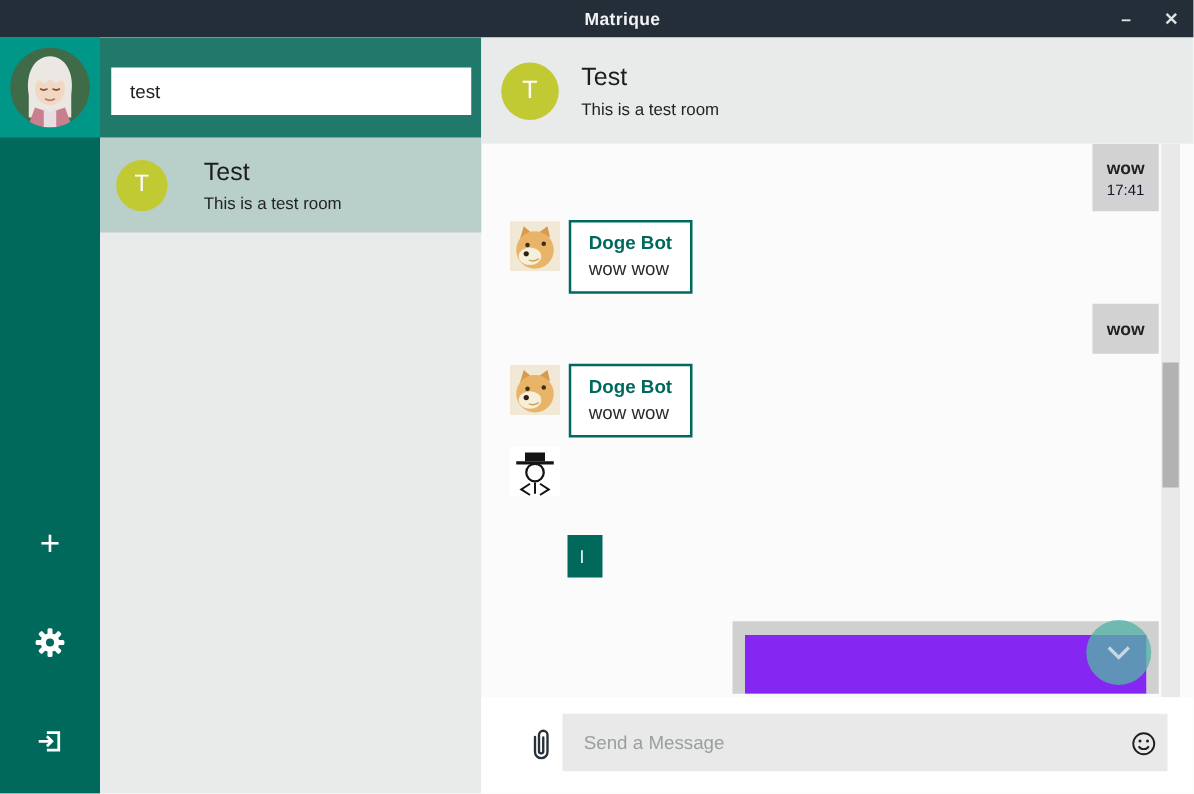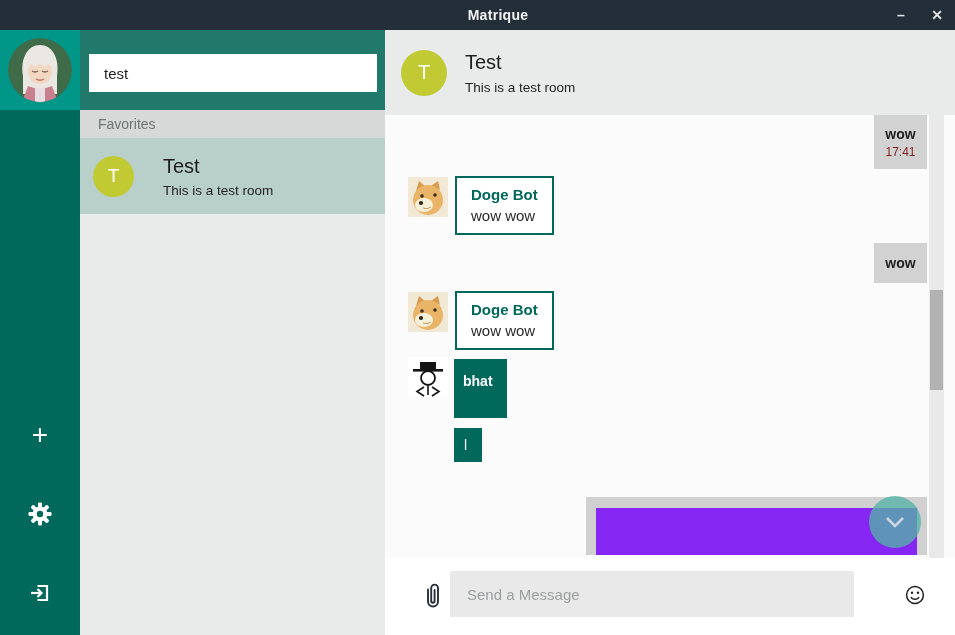--- a/index.html
+++ b/index.html
@@ -46,21 +46,21 @@
                  display:flex; align-items:center; justify-content:center; flex:none; }
   .chat-head-text { margin-left:18px; }
   .chat-title { font-size:20px; color:#1d1d1d; }
   .chat-topic { font-size:13.5px; color:#232323; margin-top:6px; }
 
   .messages { position:absolute; top:85px; left:5px; width:554px; height:443px; background:#fbfbfb; overflow:hidden; }
 
   .sent-bubble { position:absolute; right:17px; background:#d2d2d2; display:flex; flex-direction:column;
                  align-items:center; justify-content:center; width:53px; }
   .sent-text { font-size:14px; font-weight:bold; color:#212121; }
-  .sent-time { font-size:12px; color:#7f1d1d; margin-top:3px; }
+  .sent-time { font-size:12px; color:#0f172a; margin-top:3px; }
 
   .recv-row { position:absolute; left:18px; display:flex; align-items:flex-start; }
   .msg-avatar { width:40px; height:40px; flex:none; display:block; }
   .bot-bubble { margin-left:7px; margin-top:-1px; background:#fff; border:2px solid #00695c; padding:8px 14px 9px 14px; }
   .bot-sender { font-size:15px; font-weight:bold; color:#00695c; }
   .bot-text { font-size:15px; color:#2a2a2a; margin-top:4px; }
 
   .teal-bubble { margin-left:6px; margin-top:2px; background:#00695c; width:53px; height:59px; padding:13px 0 0 9px; }
   .teal-sender { font-size:14px; font-weight:bold; color:#fff; }
   .teal-small { position:absolute; left:64px; background:#00695c; width:28px; height:34px;
@@ -75,21 +75,21 @@
   .image-body { width:100%; height:100%; background:#8526f2; }
 
   .scroll-track { position:absolute; top:0; right:0; width:15px; height:443px; background:#e9e9e9; }
   .scroll-thumb { position:absolute; top:175px; left:1px; width:13px; height:100px; background:#b2b2b2; }
 
   .fab { position:absolute; top:381px; right:23px; width:52px; height:52px; border-radius:50%;
          background:rgba(84,178,168,0.78); display:flex; align-items:center; justify-content:center; }
 
   .composer { position:absolute; top:528px; left:0; width:570px; height:77px; background:#fff; }
   .clip-wrap { position:absolute; left:36px; top:24px; width:24px; height:30px; }
-  .message-input { position:absolute; left:65px; top:13px; width:404px; height:46px; background:#e9e9e9; border:none; outline:none;
+  .message-input { position:absolute; left:65px; top:13px; width:484px; height:46px; background:#e9e9e9; border:none; outline:none;
                    font-family:"Liberation Sans",sans-serif; font-size:15px; color:#1f1f1f; padding:0 44px 0 17px; }
   .message-input::placeholder { color:#9aa09f; opacity:1; }
   .smiley-wrap { position:absolute; left:520px; top:27px; width:20px; height:20px; }
 </style>
 </head>
 <body>
 
 <div class="window">
 
   <div class="titlebar">
@@ -135,23 +135,20 @@
         <line x1="3" y1="12" x2="13" y2="12" stroke="#ffffff" stroke-width="2.2"></line>
         <path d="M9.5 8 L13.5 12 L9.5 16" stroke="#ffffff" stroke-width="2.2" fill="none"></path>
       </svg>
     </div>
   </div>
 
   <div class="sidebar">
     <div class="search-block">
       <input class="search-input" type="text" value="test" style="">
     </div>
-    <div class="favorites-header">
-      <span>Favorites</span>
-    </div>
     <div class="room-item">
       <div class="room-avatar">
         <span>T</span>
       </div>
       <div class="room-text">
         <div class="room-name">Test</div>
         <div class="room-topic">This is a test room</div>
       </div>
     </div>
   </div>
@@ -218,23 +215,20 @@
       <div class="recv-row" style="top:242px;">
         <svg class="msg-avatar" viewBox="0 0 40 40">
           <rect width="40" height="40" fill="#ffffff"></rect>
           <rect x="12" y="5" width="16" height="7" fill="#141414"></rect>
           <rect x="5" y="12" width="30" height="2.6" fill="#141414"></rect>
           <circle cx="20" cy="21" r="7" stroke="#141414" stroke-width="1.8" fill="none"></circle>
           <line x1="20" y1="29" x2="20" y2="38" stroke="#141414" stroke-width="1.6"></line>
           <path d="M16 30 L9 34.5 L16 39" stroke="#141414" stroke-width="1.6" fill="none"></path>
           <path d="M24 30 L31 34.5 L24 39" stroke="#141414" stroke-width="1.6" fill="none"></path>
         </svg>
-        <div class="teal-bubble">
-          <span class="teal-sender">bhat</span>
-        </div>
       </div>
 
       <div class="teal-small" style="top:313px;">
         <span>l</span>
       </div>
 
 
       <div class="image-msg">
         <div class="image-body"></div>
       </div>

